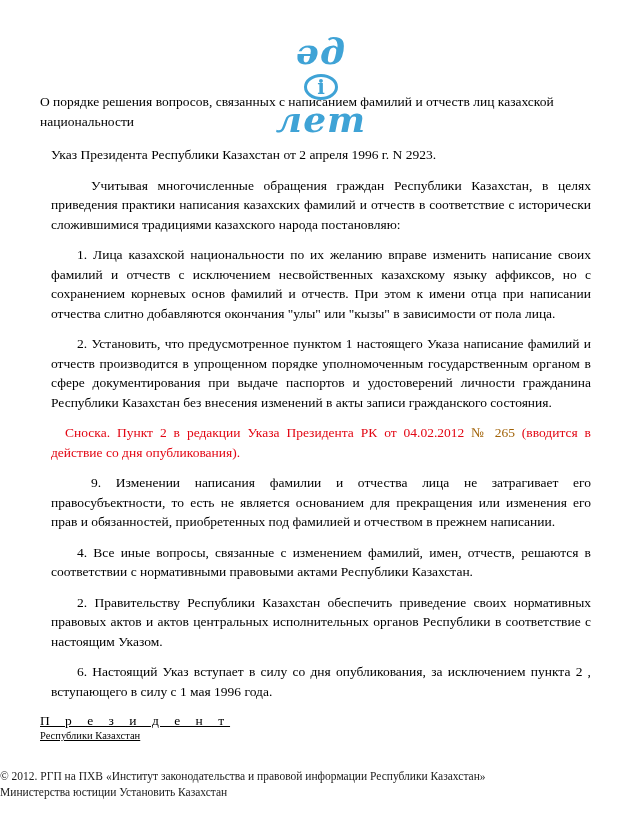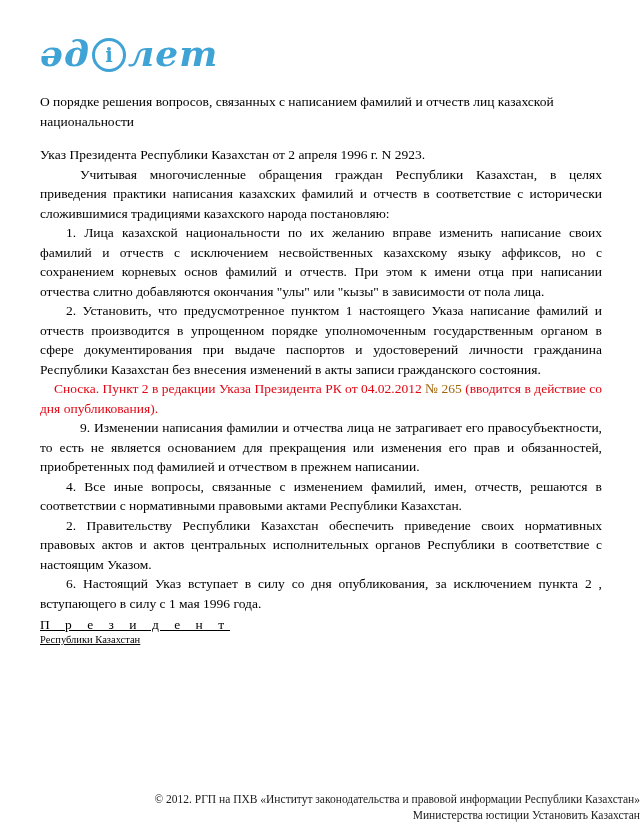--- a/index.html
+++ b/index.html
@@ -3,51 +3,51 @@
 <meta charset="utf-8">
 <style>
   html,body{margin:0;padding:0;}
   body{
     width:640px;height:828px;background:#ffffff;position:relative;
     font-family:"Liberation Serif", serif;color:#000;overflow:hidden;
   }
   .content{padding:30px 38px 0 40px;}
   
   .logo{display:flex;align-items:center;height:46px;color:#3fa3d6;
-        font-family:"DejaVu Serif", serif;font-style:italic;font-weight:bold;}
+        font-family:"DejaVu Serif", serif;font-style:italic;font-weight:bold;flex-direction:column;}
   .logo .part{font-size:36px;letter-spacing:1px;}
   .logo .i-circle{
     width:28px;height:28px;border:3px solid #3fa3d6;border-radius:50%;
     display:inline-flex;align-items:center;justify-content:center;
     margin:0 2px;position:relative;top:2px;
   }
   .logo .i-circle .i-glyph{font-size:20px;font-style:normal;font-weight:bold;line-height:1;}
   
   .doc-title{
     margin-top:16px;font-weight:normal;font-size:13.5px;line-height:20px;
     text-align:left;max-width:540px;
   }
   
   .doc-body{margin-top:13px;}
   .doc-body p{
-    margin:0;font-size:13.5px;line-height:19.5px;text-align:justify;
+    margin:11px;font-size:13.5px;line-height:19.5px;text-align:justify;
   }
   p.indent-none{text-indent:0;}
   p.indent-sm{text-indent:14px;}
   p.indent-md{text-indent:26px;}
   p.indent-lg{text-indent:40px;}
   .footnote{color:#e20613;}
   .footnote a{color:#a16207;text-decoration:none;cursor:pointer;}
   
   .signature{margin-top:3px;text-decoration:underline;}
   .sig-line1{font-size:13.5px;letter-spacing:6px;line-height:17px;}
   .sig-line2{font-size:10.5px;line-height:13px;}
   
   .footer{
-    position:absolute;left:0;right:0;bottom:5px;text-align:right;
+    position:absolute;left:0;right:0;bottom:28px;text-align:left;
     font-size:11.5px;line-height:16px;color:#1a1a1a;
   }
 </style>
 </head>
 <body>
 
 <div class="content">
 
   <div class="logo">
     <span class="part">әд</span>

